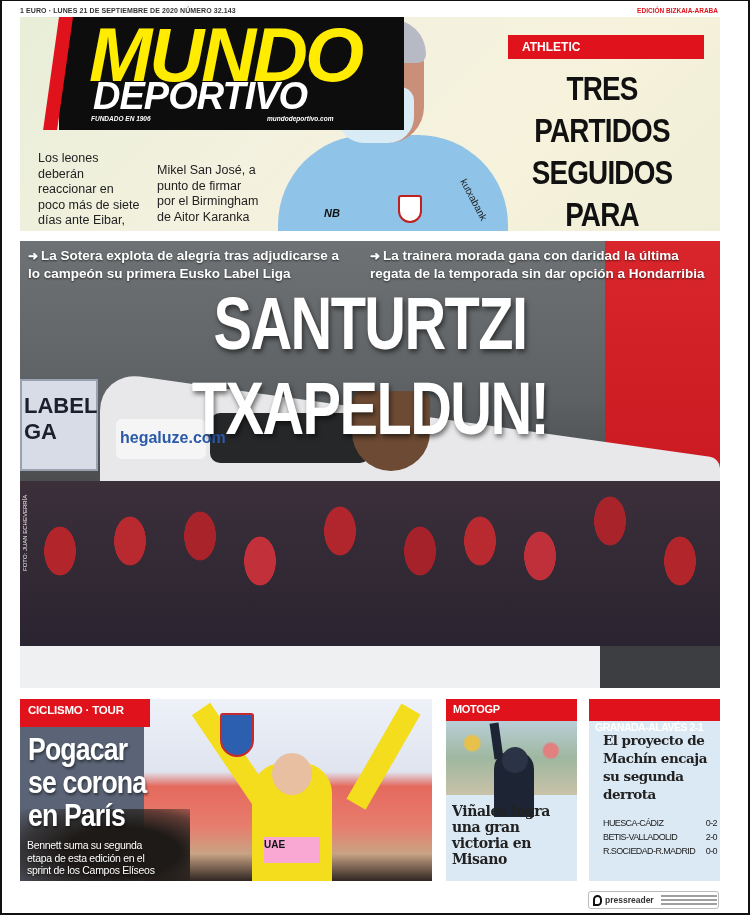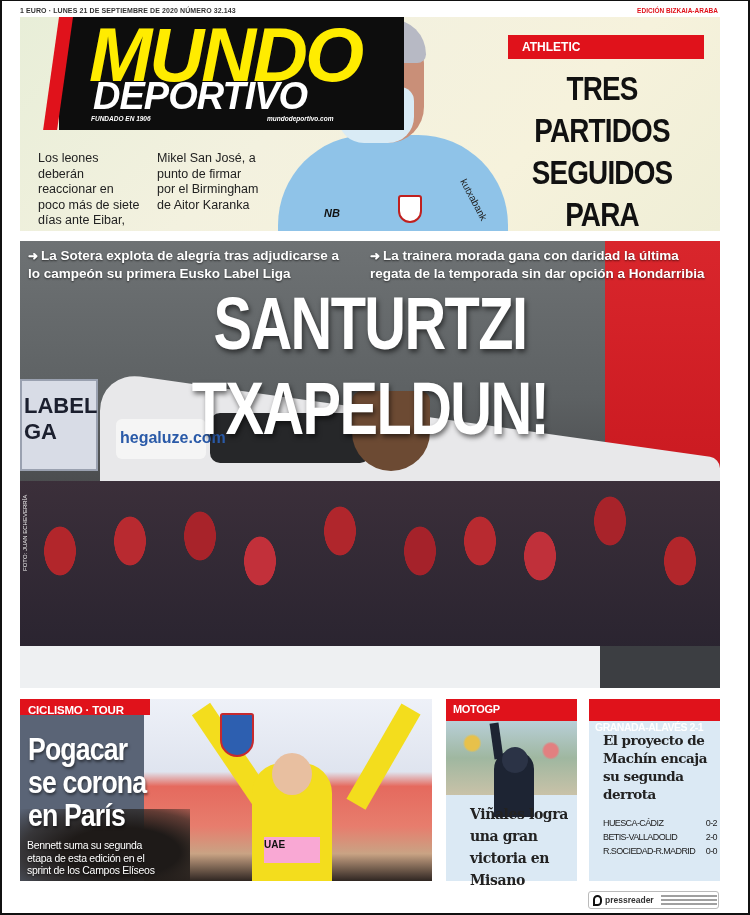--- a/index.html
+++ b/index.html
@@ -40,21 +40,21 @@
   .coach-shirt { position: absolute; left: 0px; top: 118px; width: 230px; height: 110px; background: #8fc3e8; border-radius: 90px 90px 0 0; }
   .coach-head { position: absolute; left: 64px; top: 6px; width: 82px; height: 120px; background: #c98f78; border-radius: 40px 40px 36px 36px; }
   .coach-hair { position: absolute; left: 62px; top: 2px; width: 86px; height: 44px; background: #b7b9c4; border-radius: 40px 40px 10px 10px; }
   .coach-mask { position: absolute; left: 60px; top: 70px; width: 76px; height: 56px; background: #d9ebf5; border-radius: 14px 14px 26px 26px; }
   .coach-badge { position: absolute; left: 120px; top: 178px; width: 24px; height: 28px; background: #fff; border: 2px solid #c0201f; border-radius: 3px 3px 12px 12px; }
   .coach-nb { position: absolute; left: 46px; top: 190px; font-size: 11px; font-weight: 900; color: #111; font-style: italic; }
   .coach-sponsor { position: absolute; left: 190px; top: 160px; font-size: 10px; color: #222; transform: rotate(62deg); transform-origin: left top; }
 
   .brief { position: absolute; top: 134px; font-size: 12.5px; line-height: 15.5px; color: #222; }
   .brief-1 { left: 18px; width: 105px; }
-  .brief-2 { left: 137px; width: 105px; }
+  .brief-2 { left: 137px; width: 105px; margin-top: 12px; }
 
   .athletic-tag {
     position: absolute; left: 488px; top: 18px; width: 196px; height: 24px; background: #e0121b; color: #fff;
     font-weight: bold; font-size: 12px; padding: 5px 0 0 14px;
   }
   .tres-head {
     position: absolute; left: 466px; top: 50px; width: 232px; text-align: center; font-weight: 900; font-size: 34px;
     line-height: 42px; color: #111; letter-spacing: -1px; transform: scaleX(0.82); transform-origin: center top;
   }
 
@@ -103,32 +103,32 @@
   .tour-box { position: absolute; left: 18px; top: 698px; width: 412px; height: 182px; overflow: hidden; background: #5a6476; }
   .tour-photo { position: absolute; left: 124px; top: 0; width: 288px; height: 182px;
     background: linear-gradient(180deg, #eef1f8 0%, #dfe4ef 40%, #e56a5e 48%, #e77d6d 70%, #c9a384 85%, #2f2622 100%); }
   .slovenia-shield { position: absolute; left: 200px; top: 14px; width: 34px; height: 44px; background: #2d5fb0; border: 2px solid #c62a2e; border-radius: 3px 3px 18px 18px; }
   .rider { position: absolute; left: 232px; top: 64px; width: 80px; height: 118px; background: #f3dd1d; border-radius: 30px 30px 0 0; }
   .rider-head { position: absolute; left: 252px; top: 54px; width: 40px; height: 42px; background: #e8bfa0; border-radius: 50%; }
   .rider-arm-l { position: absolute; left: 170px; top: 10px; width: 22px; height: 110px; background: #f3dd1d; transform: rotate(-34deg); transform-origin: top center; }
   .rider-arm-r { position: absolute; left: 380px; top: 10px; width: 22px; height: 110px; background: #f3dd1d; transform: rotate(30deg); transform-origin: top center; }
   .rider-logo { position: absolute; left: 244px; top: 138px; width: 56px; height: 26px; background: #f9a8d4; font-size: 10px; font-weight: bold; color: #111; text-align: left; padding-top: 2px; }
   .dark-blob { position: absolute; left: 0; top: 110px; width: 170px; height: 72px; background: radial-gradient(ellipse at 60% 60%, #1e1a18 40%, rgba(40,34,30,0.7) 70%, transparent 100%); }
-  .tour-tag { position: absolute; left: 0; top: 0; width: 130px; height: 16px; background: #e0121b; color: #fff; font-weight: bold; font-size: 11.5px; padding: 5px 0 0 8px; letter-spacing: -0.2px; }
+  .tour-tag { position: absolute; left: 0; top: 0; width: 130px; height: 28px; background: #e0121b; color: #fff; font-weight: bold; font-size: 11.5px; padding: 5px 0 0 8px; letter-spacing: -0.2px; }
   .tour-head { position: absolute; left: 8px; top: 34px; width: 150px; color: #fff; font-weight: 900; font-size: 31px; line-height: 33px; letter-spacing: -1px; transform: scaleX(0.86); transform-origin: left top; text-shadow: 1px 2px 3px rgba(0,0,0,.5); }
   .tour-sub { position: absolute; left: 7px; top: 140px; width: 130px; color: #fff; font-size: 10.5px; line-height: 12.5px; letter-spacing: -0.3px; text-shadow: 0 1px 2px rgba(0,0,0,.6); }
 
   .moto-box { position: absolute; left: 444px; top: 698px; width: 131px; height: 182px; background: #dbe9f4; }
   .moto-tag { position: absolute; left: 0; top: 0; width: 131px; height: 22px; background: #e0121b; color: #fff; font-weight: bold; font-size: 11px; padding: 4px 0 0 7px; letter-spacing: -0.3px; }
   .moto-photo { position: absolute; left: 0; top: 22px; width: 131px; height: 74px;
     background: radial-gradient(circle at 20% 30%, #e7c14b 6%, transparent 8%), radial-gradient(circle at 80% 40%, #e28080 6%, transparent 8%), linear-gradient(180deg, #b8cfd8, #9fb7a0 50%, #c9c2a8 100%); }
   .moto-rider { position: absolute; left: 48px; top: 30px; width: 40px; height: 66px; background: #1d2433; border-radius: 18px 18px 0 0; }
   .moto-helmet { position: absolute; left: 56px; top: 26px; width: 26px; height: 26px; background: #2b3346; border-radius: 50%; }
   .moto-arm { position: absolute; left: 46px; top: 2px; width: 9px; height: 36px; background: #1d2433; transform: rotate(-8deg); }
-  .moto-head { position: absolute; left: 24px; top: 104px; width: 110px; font-family: "DejaVu Serif", serif; font-weight: bold; font-size: 14px; line-height: 22px; color: #222; letter-spacing: -0.4px; }
+  .moto-head { position: absolute; left: 6px; top: 104px; width: 110px; font-family: "DejaVu Serif", serif; font-weight: bold; font-size: 14px; line-height: 16px; color: #222; letter-spacing: -0.4px; }
 
   .liga-box { position: absolute; left: 587px; top: 698px; width: 131px; height: 182px; background: #dbe9f4; }
   .liga-tag { position: absolute; left: 0; top: 0; width: 131px; height: 22px; background: #e0121b; color: #fff; font-weight: bold; font-size: 10.5px; padding: 22px 0 0 6px; letter-spacing: -0.5px; white-space: nowrap; }
   .liga-head { position: absolute; left: 14px; top: 32px; width: 112px; font-family: "DejaVu Serif", serif; font-weight: bold; font-size: 13.5px; line-height: 18px; color: #222; letter-spacing: -0.5px; }
   .results { position: absolute; left: 14px; top: 117px; width: 114px; }
   .result-row { display: flex; justify-content: space-between; font-size: 9px; line-height: 14px; color: #222; letter-spacing: -0.6px; white-space: nowrap; }
 
   .pressreader { position: absolute; left: 586px; top: 890px; width: 131px; height: 18px; border: 1px solid #bbb; border-radius: 3px; background: #fff; }
   .pr-icon { position: absolute; left: 4px; top: 3px; width: 9px; height: 11px; border: 2px solid #111; border-radius: 5px 5px 5px 0; }
   .pr-text { position: absolute; left: 16px; top: 3px; font-size: 8.5px; color: #333; font-weight: bold; }

